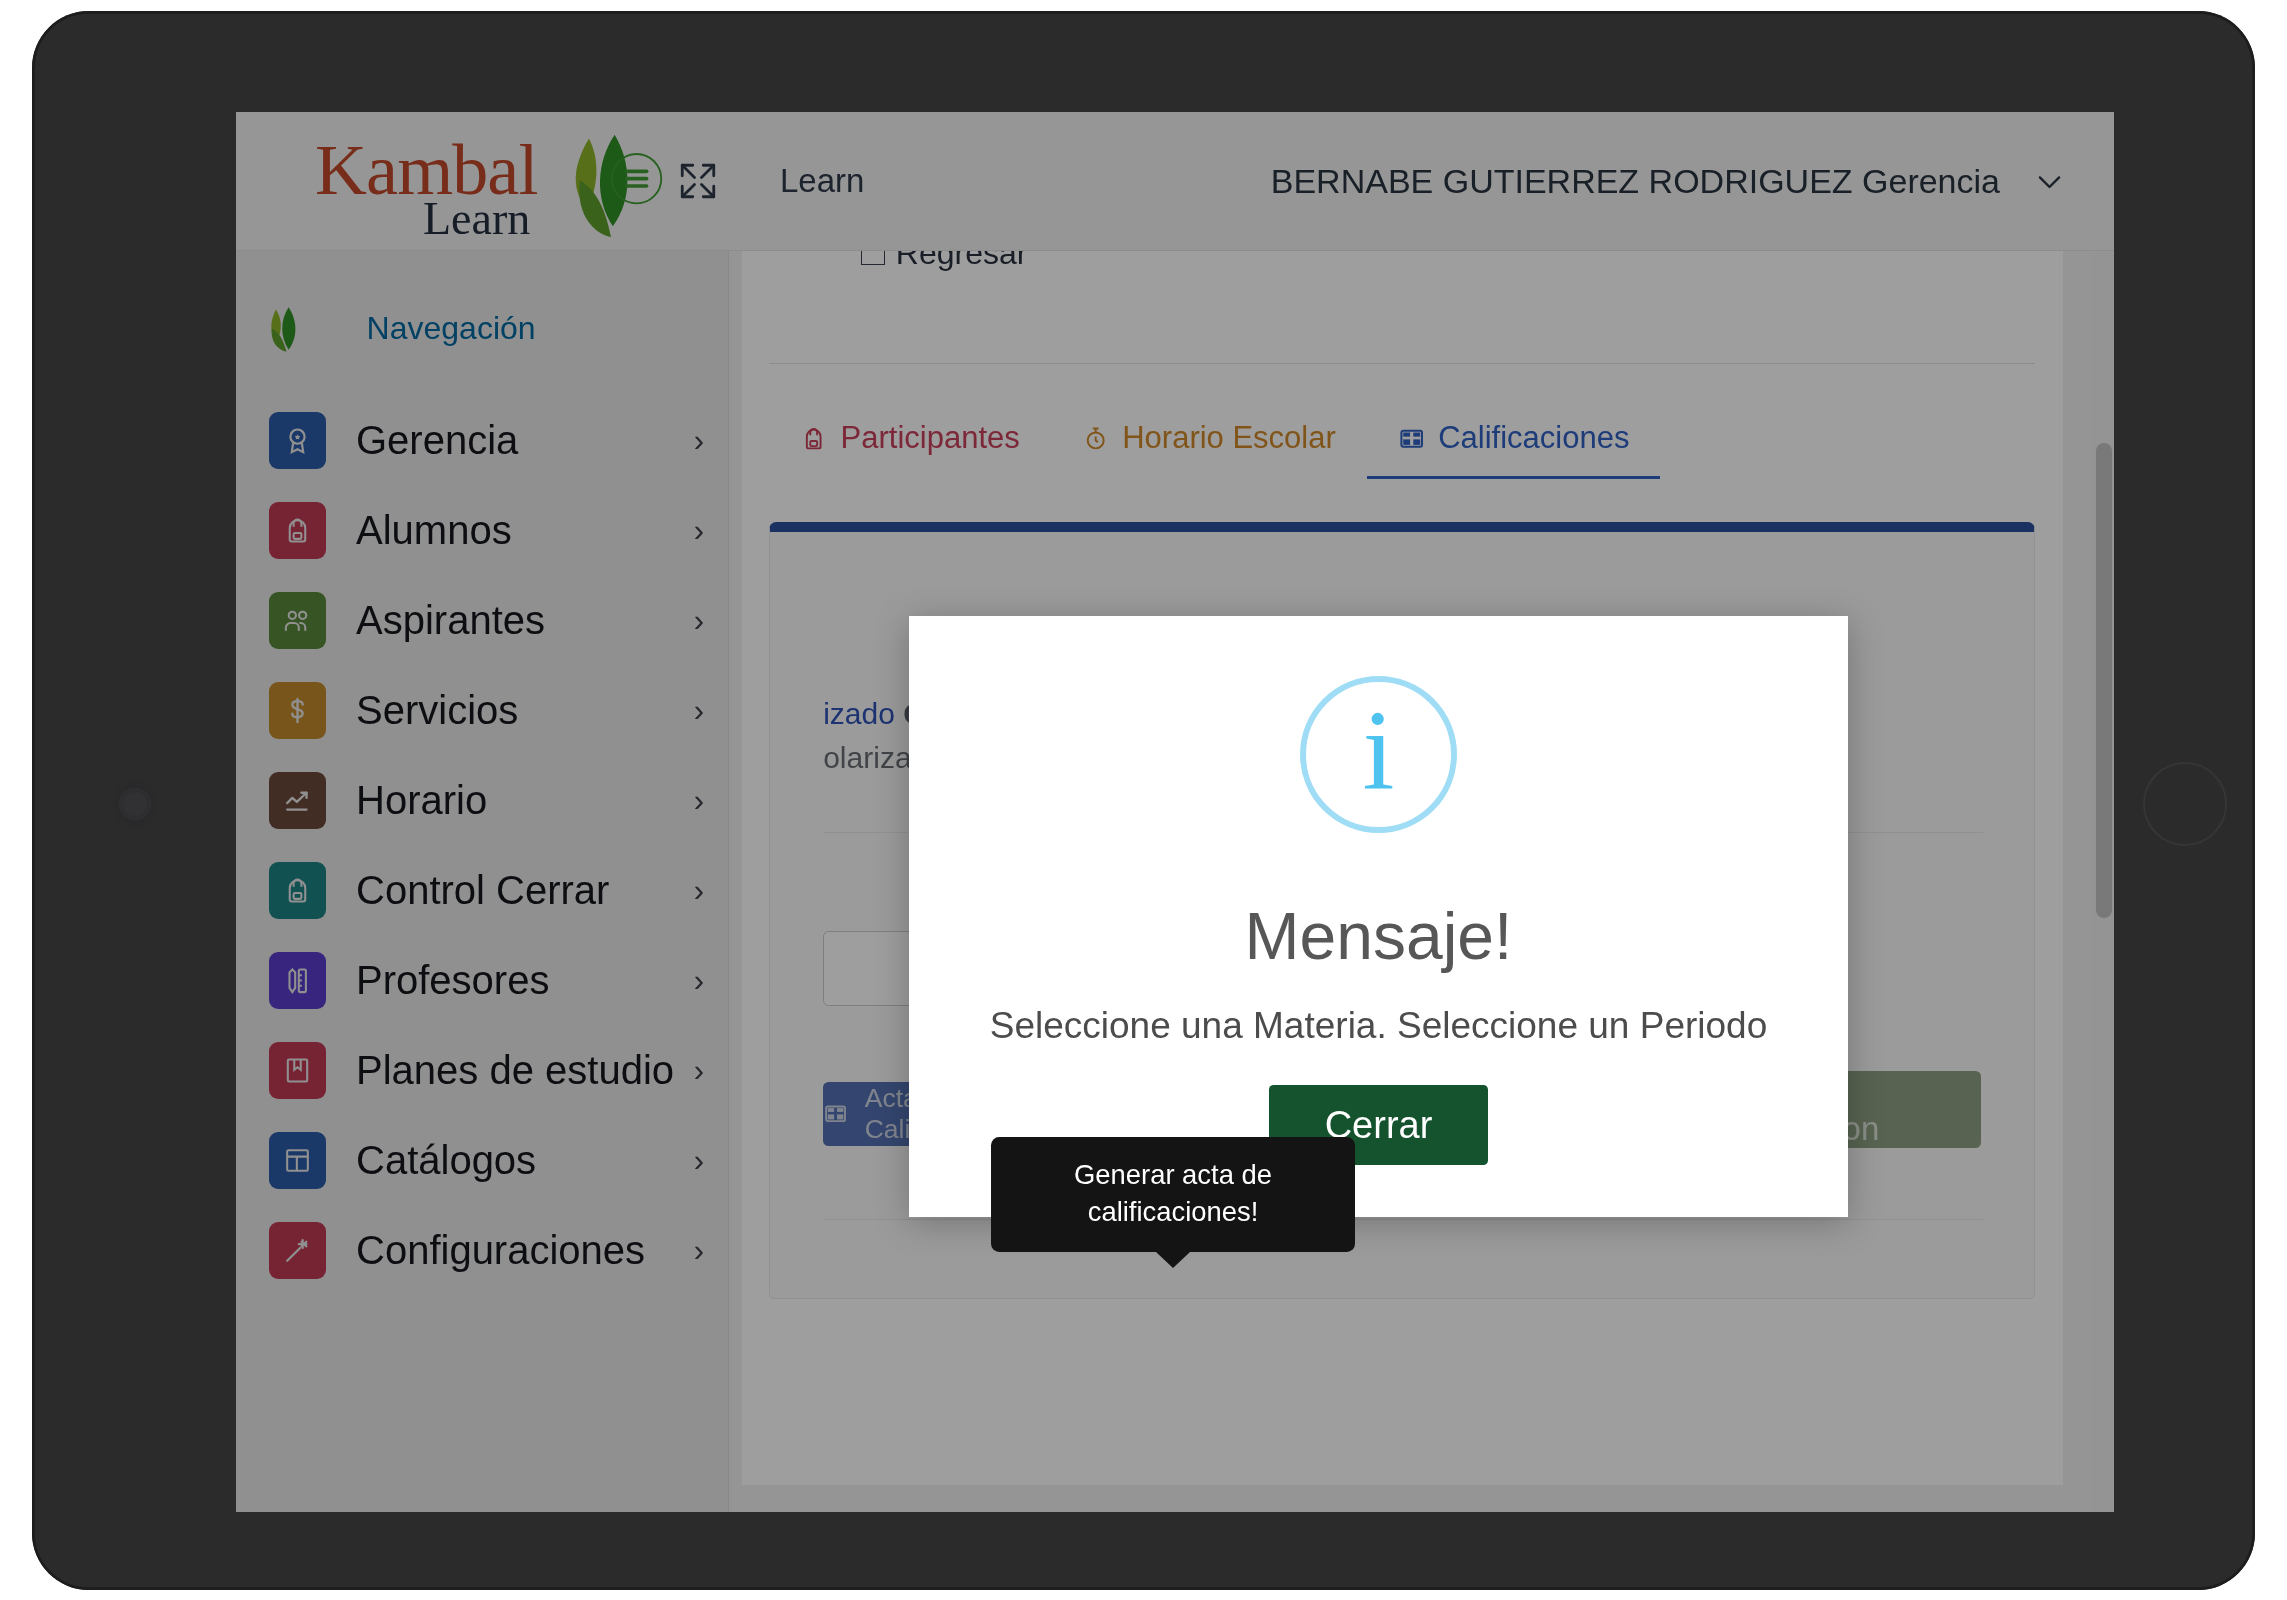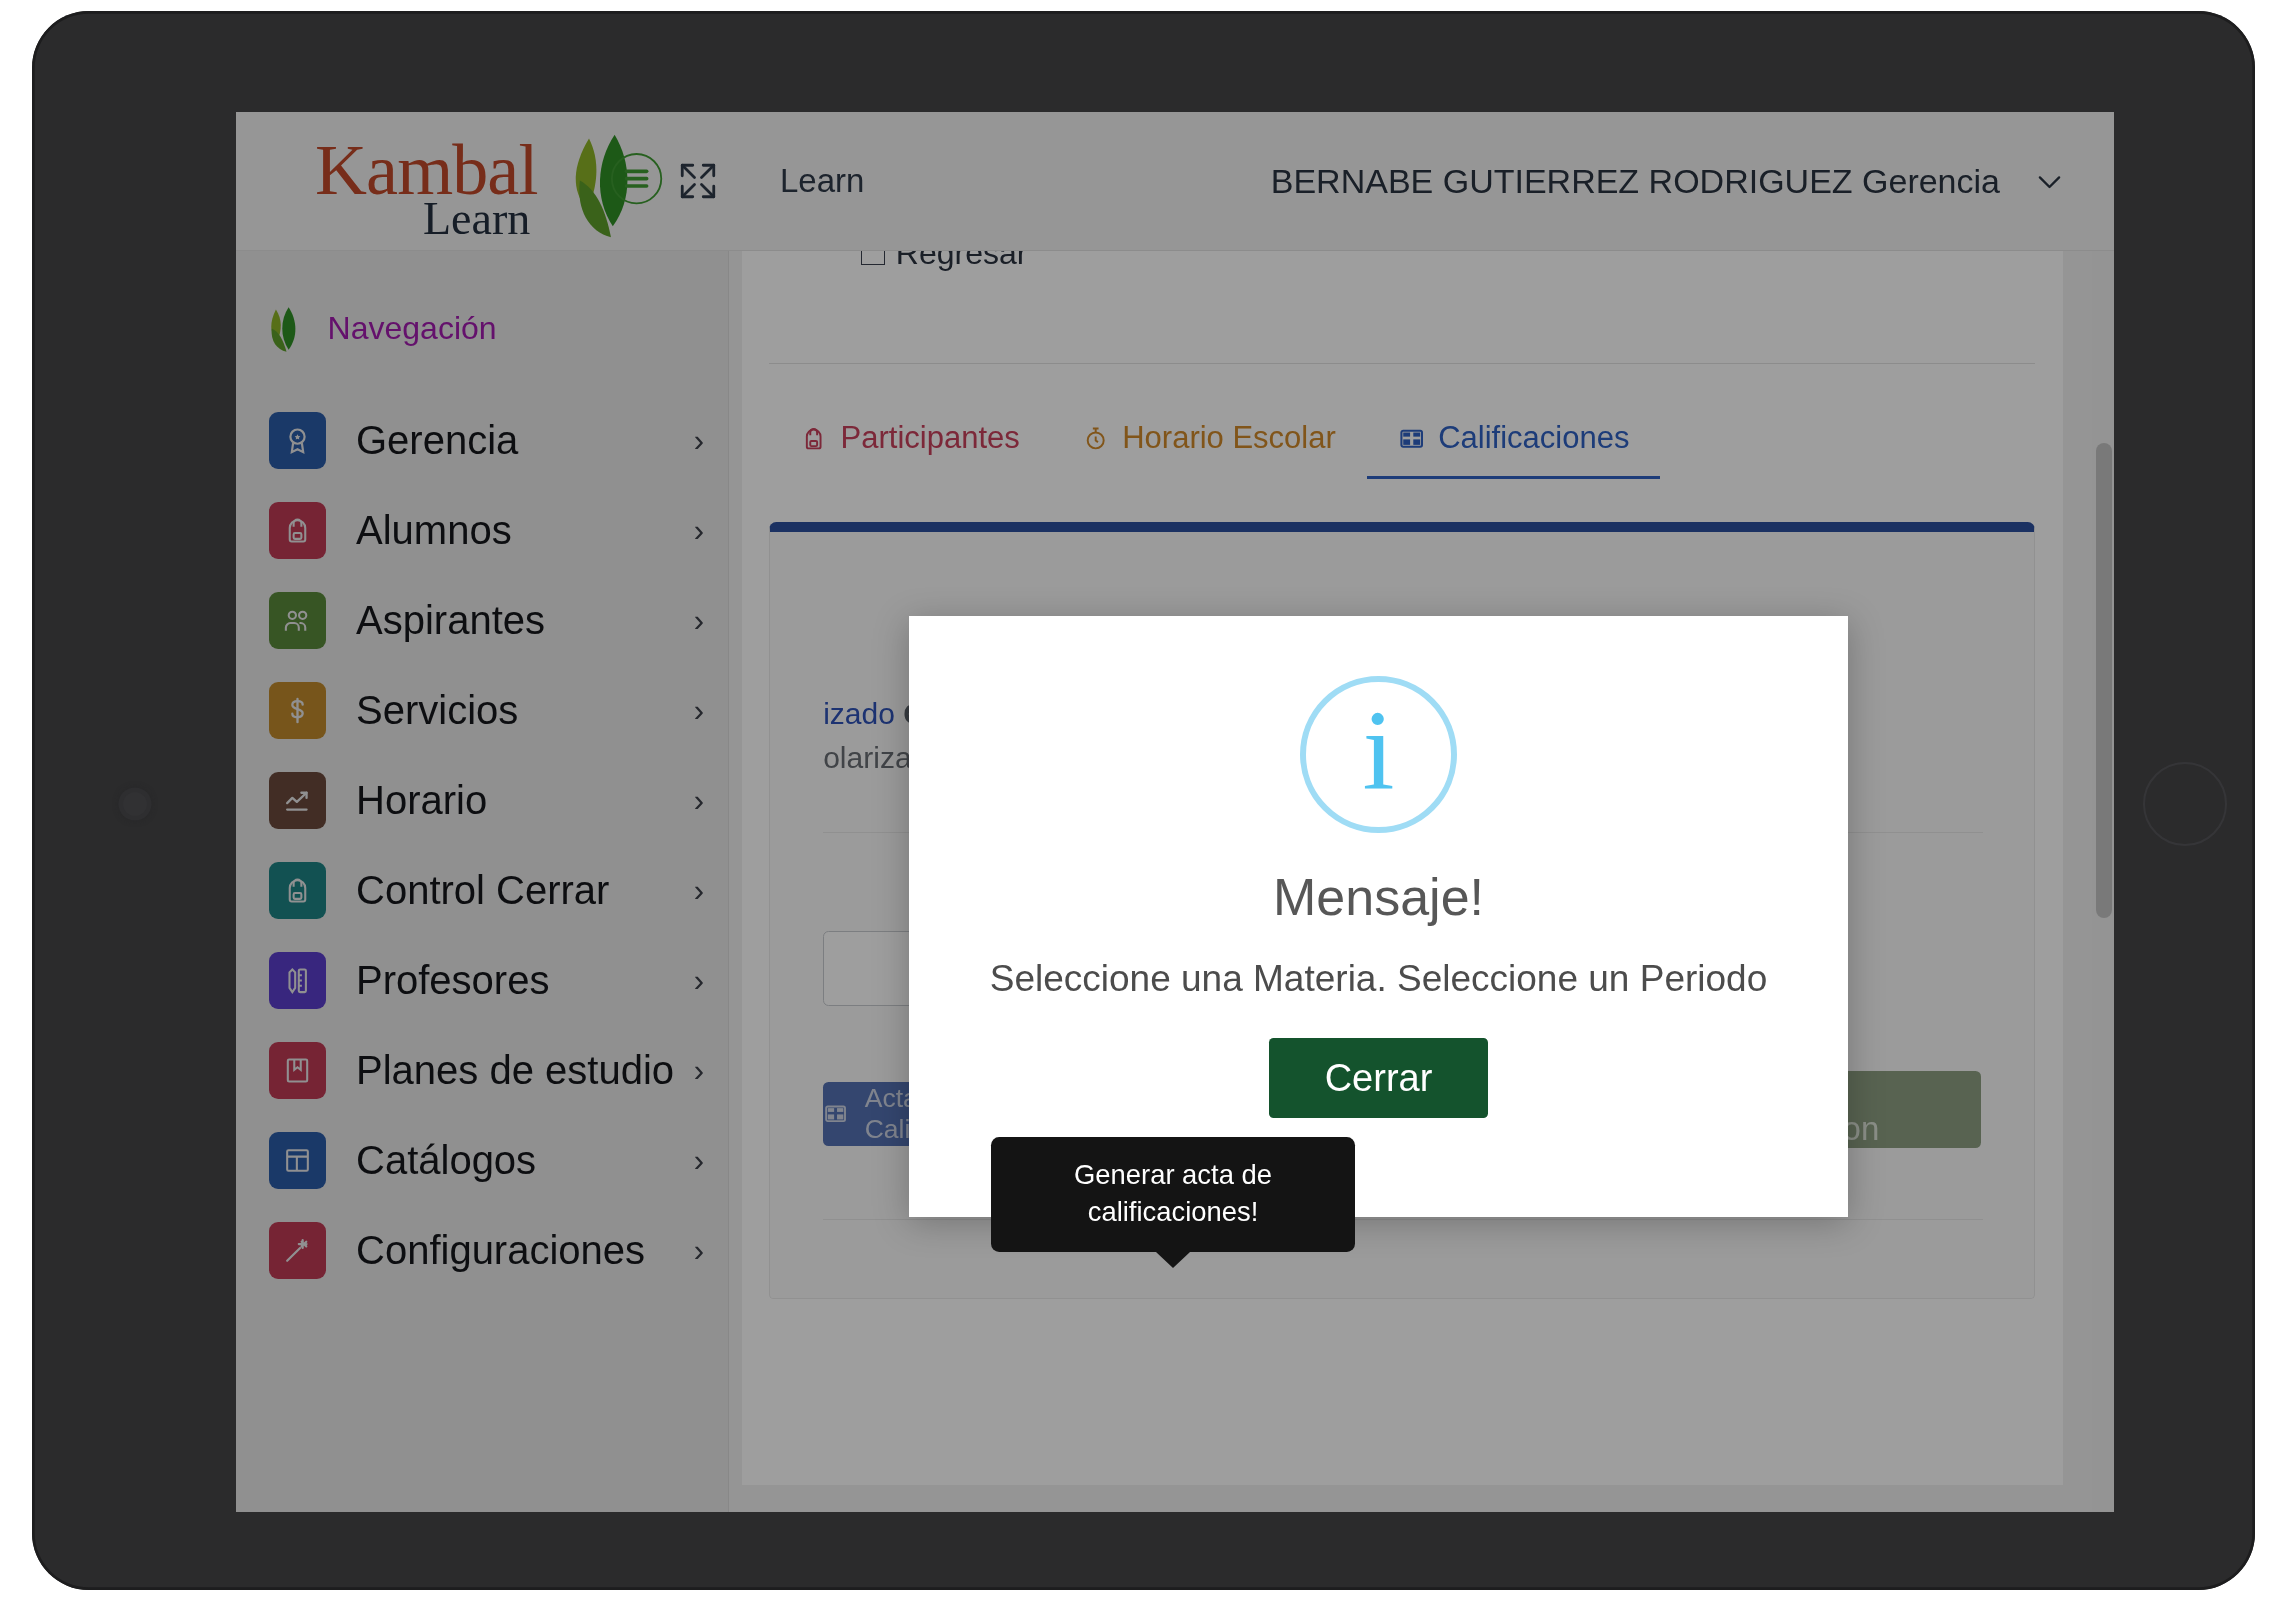--- a/index.html
+++ b/index.html
@@ -88,21 +88,21 @@
     position: absolute; left: 0; top: 139px;
     width: 493px; height: 1363px;
     background: #e8e8e8;
     border-right: 0.9px solid #dcdcdc;
     z-index: 8;
   }
   #nav-title-row {
     display: flex; align-items: center; gap: 14.6px;
     padding: 51px 0 0 24px;
   }
-  #nav-title { font-size: 32px; color: #a21caf; }
+  #nav-title { font-size: 32px; color: #0369a1; margin-left: 39px; }
   #nav-list { margin-top: 40px; }
   .nav-item {
     display: flex; align-items: center;
     height: 90px; padding: 0 24px 0 33px;
   }
   .nav-icon {
     width: 57px; height: 57px; border-radius: 9.1px;
     flex: none; display: flex; align-items: center; justify-content: center;
     color: #e9e9ea;
   }
@@ -234,22 +234,22 @@
     width: 157px; height: 157px; border-radius: 50%;
     border: 6.4px solid #9fdcf5;
     margin-top: 60px;
     display: flex; align-items: center; justify-content: center;
   }
   #modal-icon span {
     font-family: "Liberation Serif", serif;
     font-size: 115px; color: #4fc3f0; line-height: 1; margin-top: -7.3px;
   }
   #modal-title {
-    margin-top: 34px;
-    font-size: 52px; color: #575757; font-weight: 400;
+    margin-top: 65px;
+    font-size: 66px; color: #575757; font-weight: 400;
   }
   #modal-text {
     margin-top: 31px;
     font-size: 37px; color: #4c4c4c;
   }
   #modal-close-btn {
     margin-top: 38px;
     width: 219px; height: 80px;
     background: #14532d; border: none; border-radius: 4.6px;
     color: #ffffff; font-size: 38px;

